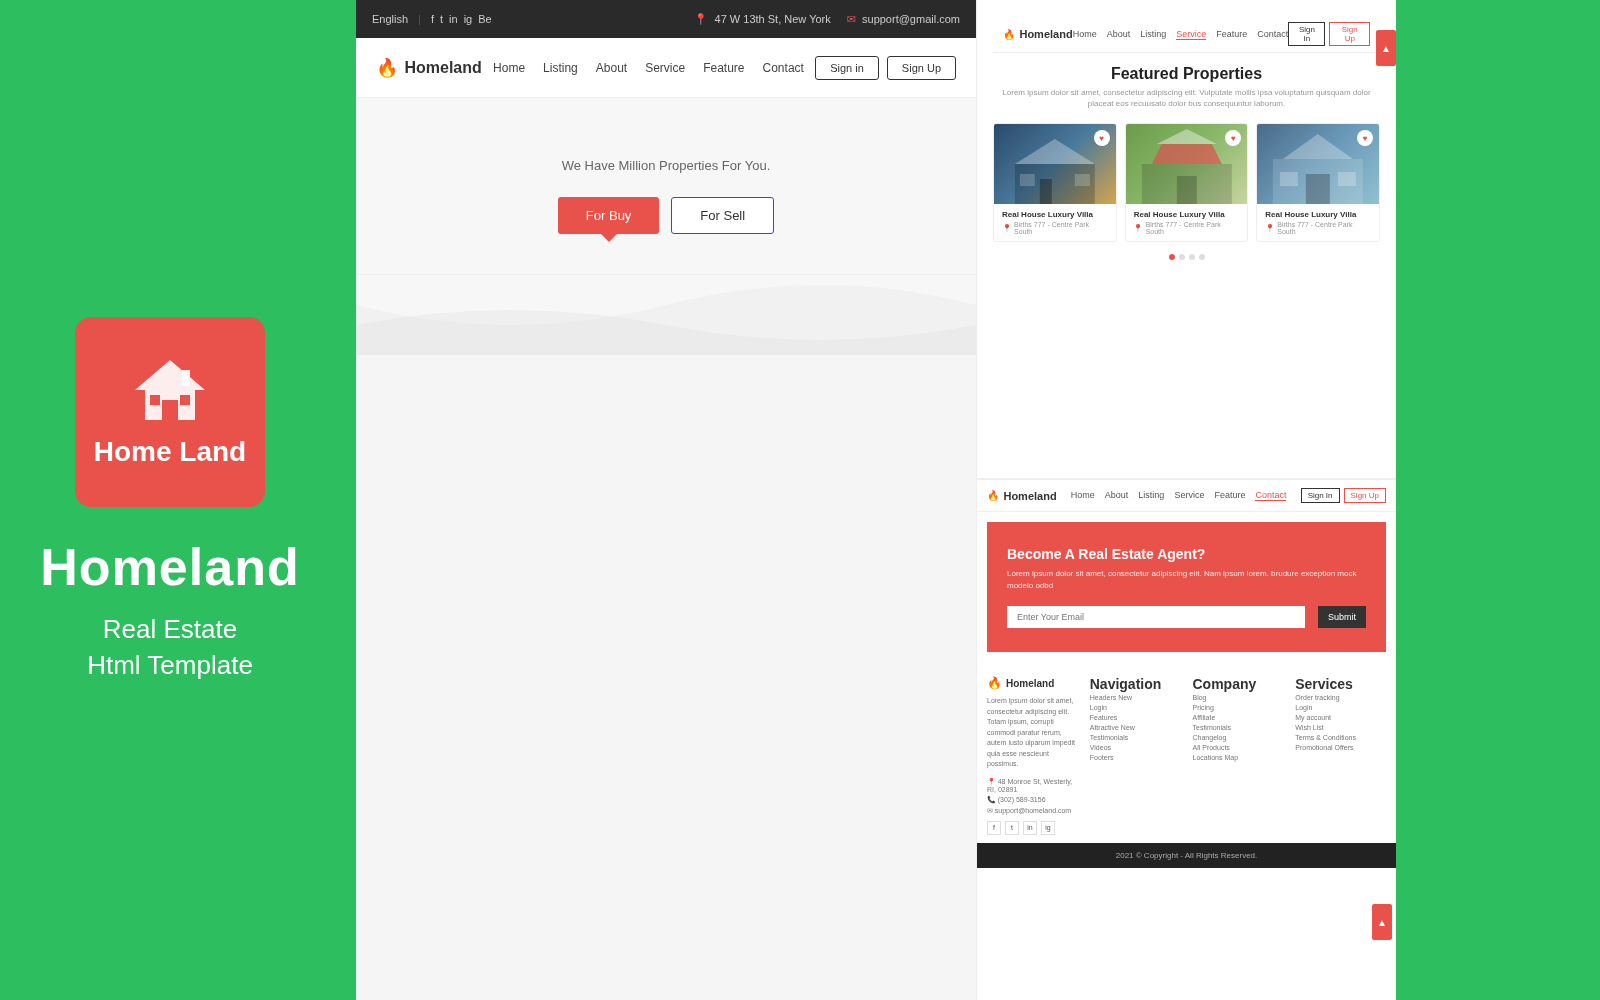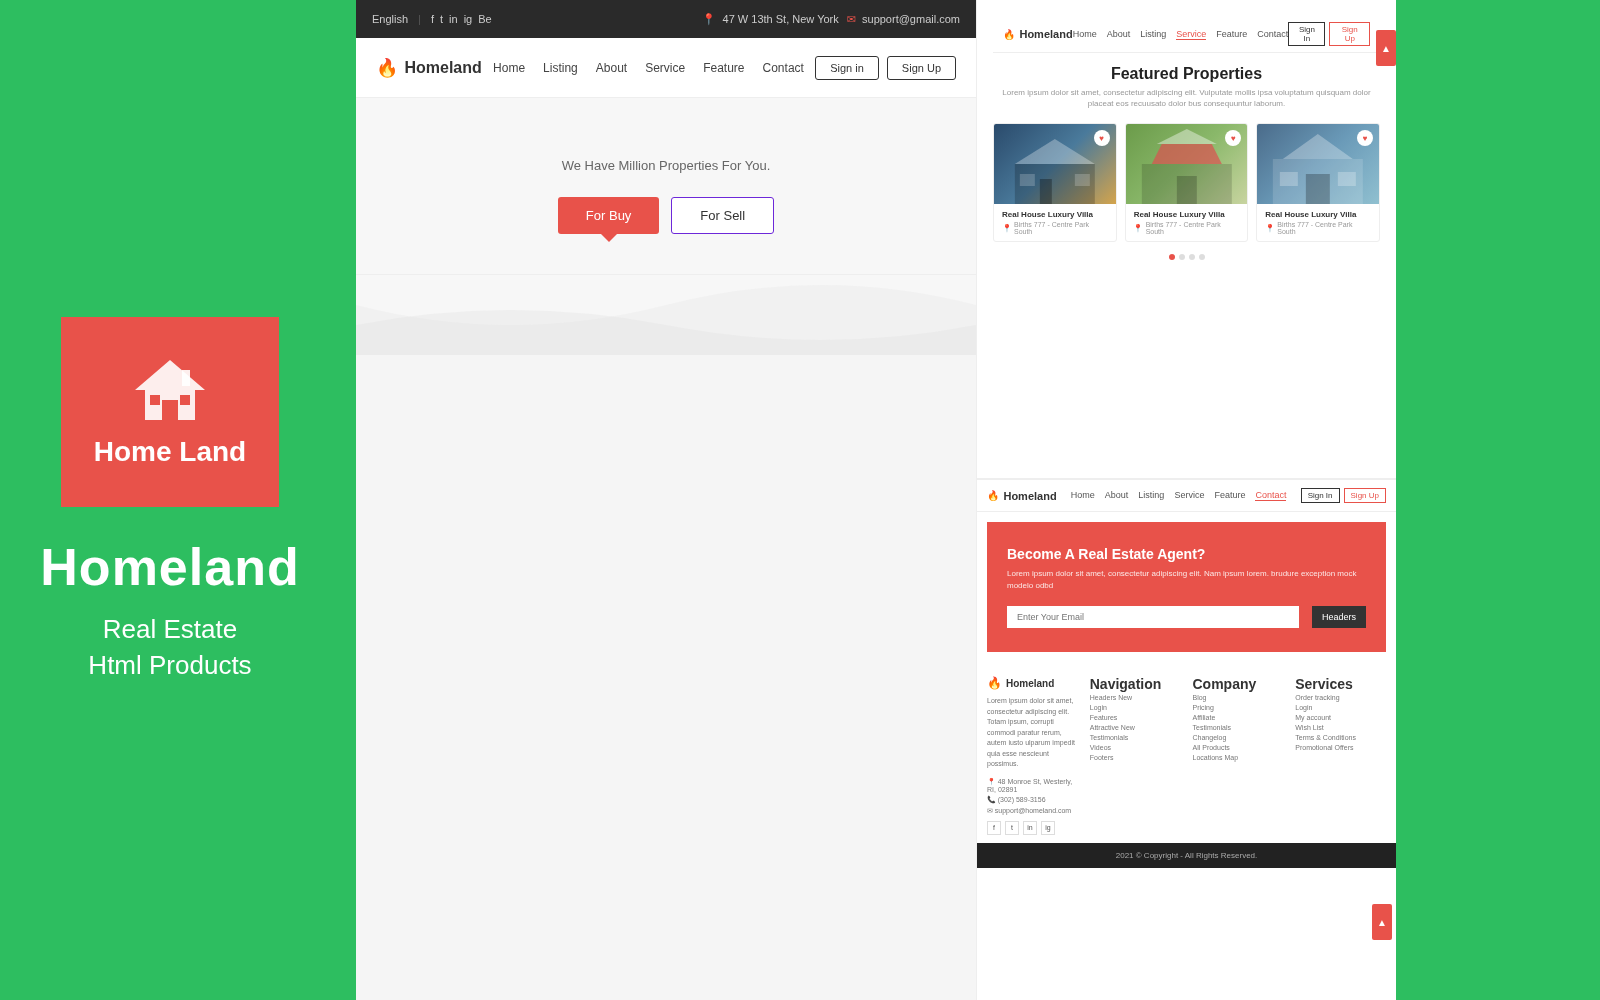--- a/index.html
+++ b/index.html
@@ -10,23 +10,23 @@
       position: absolute;
       left: 0; top: 0;
       width: 340px; height: 1000px;
       background: #2dbe60;
       display: flex;
       flex-direction: column;
       align-items: center;
       justify-content: center;
     }
     .logo-box {
-      width: 218px; height: 190px;
+      width: 190px; height: 190px;
       background: #e8524a;
-      border-radius: 0;
+      border-radius: 16px;
       display: flex;
       flex-direction: column;
       align-items: center;
       justify-content: center;
       margin-bottom: 30px;
       position: relative;
     }
     .logo-house {
       margin-bottom: 8px;
     }
@@ -79,21 +79,21 @@
       align-items: center;
       justify-content: space-between;
       padding: 0 16px;
       font-size: 11px;
       color: #ccc;
     }
     .topbar-left { display: flex; align-items: center; gap: 10px; }
     .topbar-lang { color: #ccc; font-size: 11px; }
     .topbar-icons { display: flex; gap: 6px; }
     .topbar-icon { color: #ccc; font-size: 11px; cursor: pointer; }
-    .topbar-right { display: flex; align-items: center; gap: 8px; font-size: 11px; color: #ccc; }
+    .topbar-right { display: flex; align-items: center; gap: 16px; font-size: 11px; color: #ccc; }
     .topbar-pin { color: #e8524a; margin-right: 3px; }
     .topbar-envelope { color: #e8524a; margin-right: 3px; }
 
     
     .navbar {
       background: white;
       height: 60px;
       display: flex;
       align-items: center;
       padding: 0 20px;
@@ -346,21 +346,21 @@
 
         <rect x="20" y="40" width="10" height="10" fill="#e8524a"></rect>
         <rect x="50" y="40" width="10" height="10" fill="#e8524a"></rect>
       </svg>
     </div>
     <div class="logo-text-homeland">Home Land</div>
   </div>
   <div class="brand-title">Homeland</div>
   <div class="brand-subtitle">
     <span>Real Estate</span><br>
-    <span>Html Products</span>
+    <span>Html Template</span>
   </div>
 </div>
 
 <div class="main-area">
 
   <div class="center-screenshot">
 
     <div class="topbar">
       <div class="topbar-left">
         <span class="topbar-lang">English</span>
@@ -538,21 +538,21 @@
           <button class="right-btn-signin">Sign In</button>
           <button class="right-btn-signup">Sign Up</button>
         </div>
       </div>
 
       <div class="agent-section">
         <div class="agent-title">Become A Real Estate Agent?</div>
         <div class="agent-desc">Lorem ipsum dolor sit amet, consectetur adipiscing elit. Nam ipsum lorem. brudure exception mock modelo odbd</div>
         <div class="agent-form">
           <input class="agent-input" type="email" placeholder="Enter Your Email" style="">
-          <button class="agent-submit">Headers</button>
+          <button class="agent-submit">Submit</button>
         </div>
       </div>
 
       <div class="footer-section">
 
         <div class="footer-col">
           <div class="footer-logo-area">
             <span class="footer-logo-icon">🔥</span>
             <span class="footer-logo-text">Homeland</span>
           </div>

